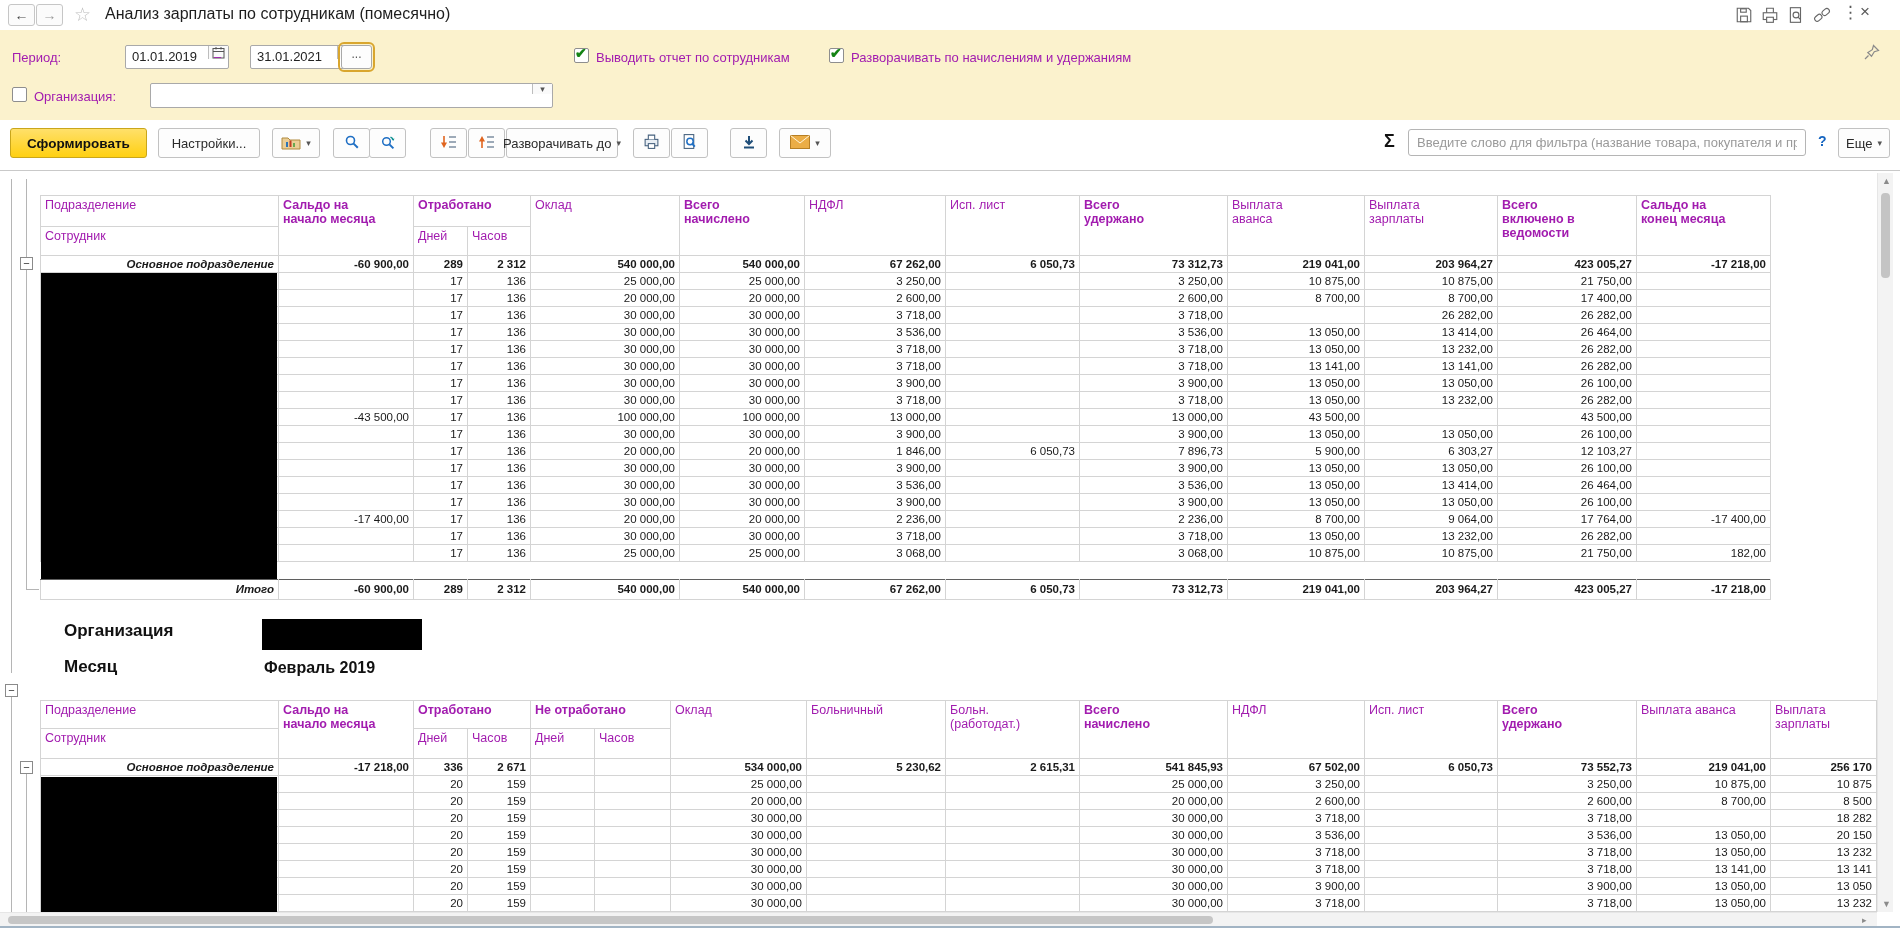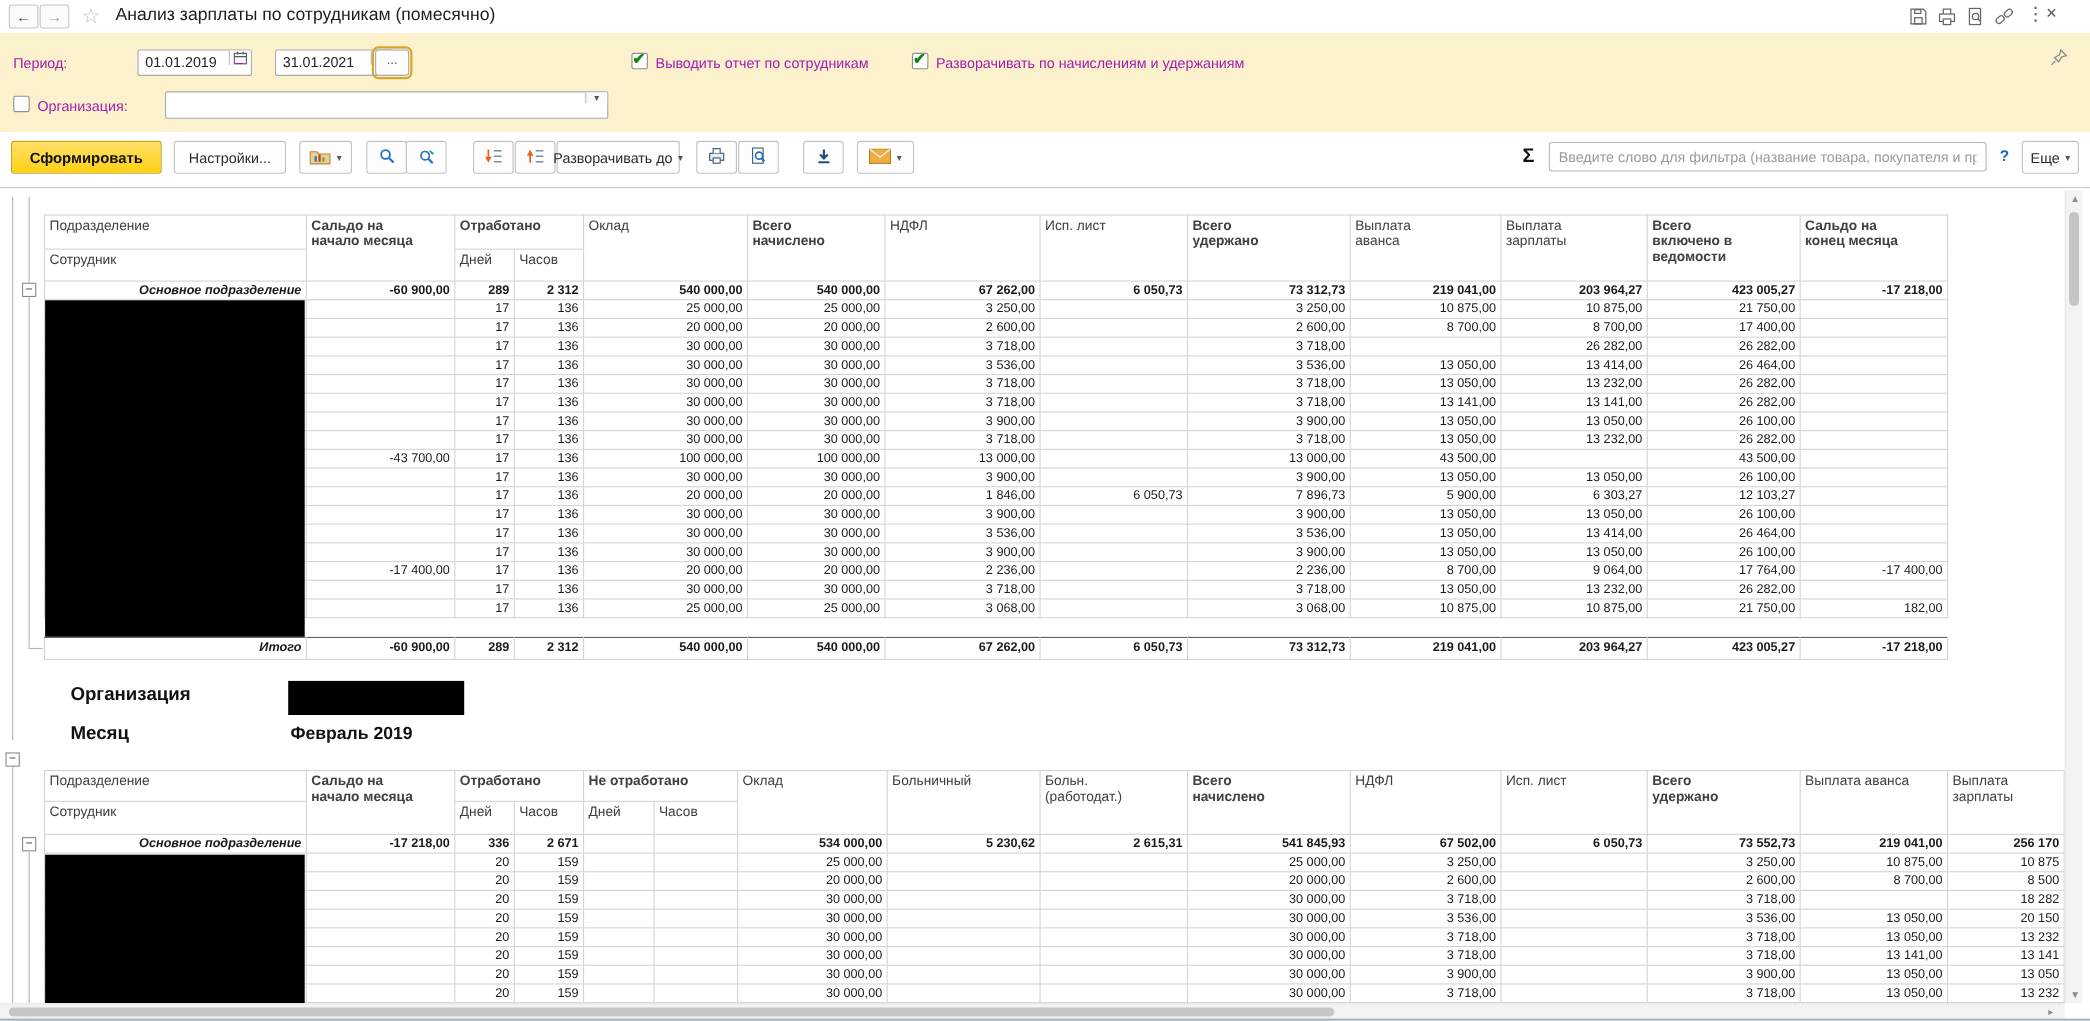--- a/index.html
+++ b/index.html
@@ -43,21 +43,21 @@
   .finput::placeholder{color:#9a9a9a;}
   .sigma{position:absolute;font-size:18px;font-weight:bold;color:#111;}
   .help{position:absolute;font-size:14px;font-weight:bold;color:#1464C0;}
 
   
   .report{position:absolute;left:0;top:170px;width:1900px;height:758px;background:#fff;
           border-top:1px solid #C9C9C9;overflow:hidden;}
   .grid{border-collapse:collapse;table-layout:fixed;position:absolute;background:#fff;}
   .grid th,.grid td{border:1px solid #D4D4D4;overflow:hidden;box-sizing:border-box;}
   .grid th{font-size:12.5px;font-weight:normal;text-align:left;vertical-align:top;padding:2px 4px;
-           line-height:14px;white-space:normal;color:#404040;}
+           line-height:14px;white-space:normal;color:#a21caf;}
   .grid th.b{font-weight:bold;}
   .grid td{font-size:11.5px;padding:0 4px;height:16px;line-height:16px;white-space:nowrap;color:#1a1a1a;}
   .cnum{text-align:right;}
   .cname{text-align:right;font-style:italic;}
   tr.grp td{font-weight:bold;}
   .totaltbl td{border-top:1px solid #5f5f5f;font-weight:bold;height:19px;line-height:19px;}
   .sp{display:inline-block;vertical-align:top;}
   .w70{width:70px;} .w80{width:82px;} .w90{width:90px;} .w95{width:96px;}
   tr.h1t1{height:31px;} tr.h2t1{height:29px;}
   tr.h1t2{height:28px;} tr.h2t2{height:30px;}
@@ -470,21 +470,21 @@
           <td class="cnum">3 718,00</td>
           <td class="cnum"></td>
           <td class="cnum">3 718,00</td>
           <td class="cnum">13 050,00</td>
           <td class="cnum">13 232,00</td>
           <td class="cnum">26 282,00</td>
           <td class="cnum"></td>
         </tr>
         <tr>
           <td class="cname"></td>
-          <td class="cnum">-43 700,00</td>
+          <td class="cnum">-43 500,00</td>
           <td class="cnum">17</td>
           <td class="cnum">136</td>
           <td class="cnum">100 000,00</td>
           <td class="cnum">100 000,00</td>
           <td class="cnum">13 000,00</td>
           <td class="cnum"></td>
           <td class="cnum">13 000,00</td>
           <td class="cnum">43 500,00</td>
           <td class="cnum"></td>
           <td class="cnum">43 500,00</td>

